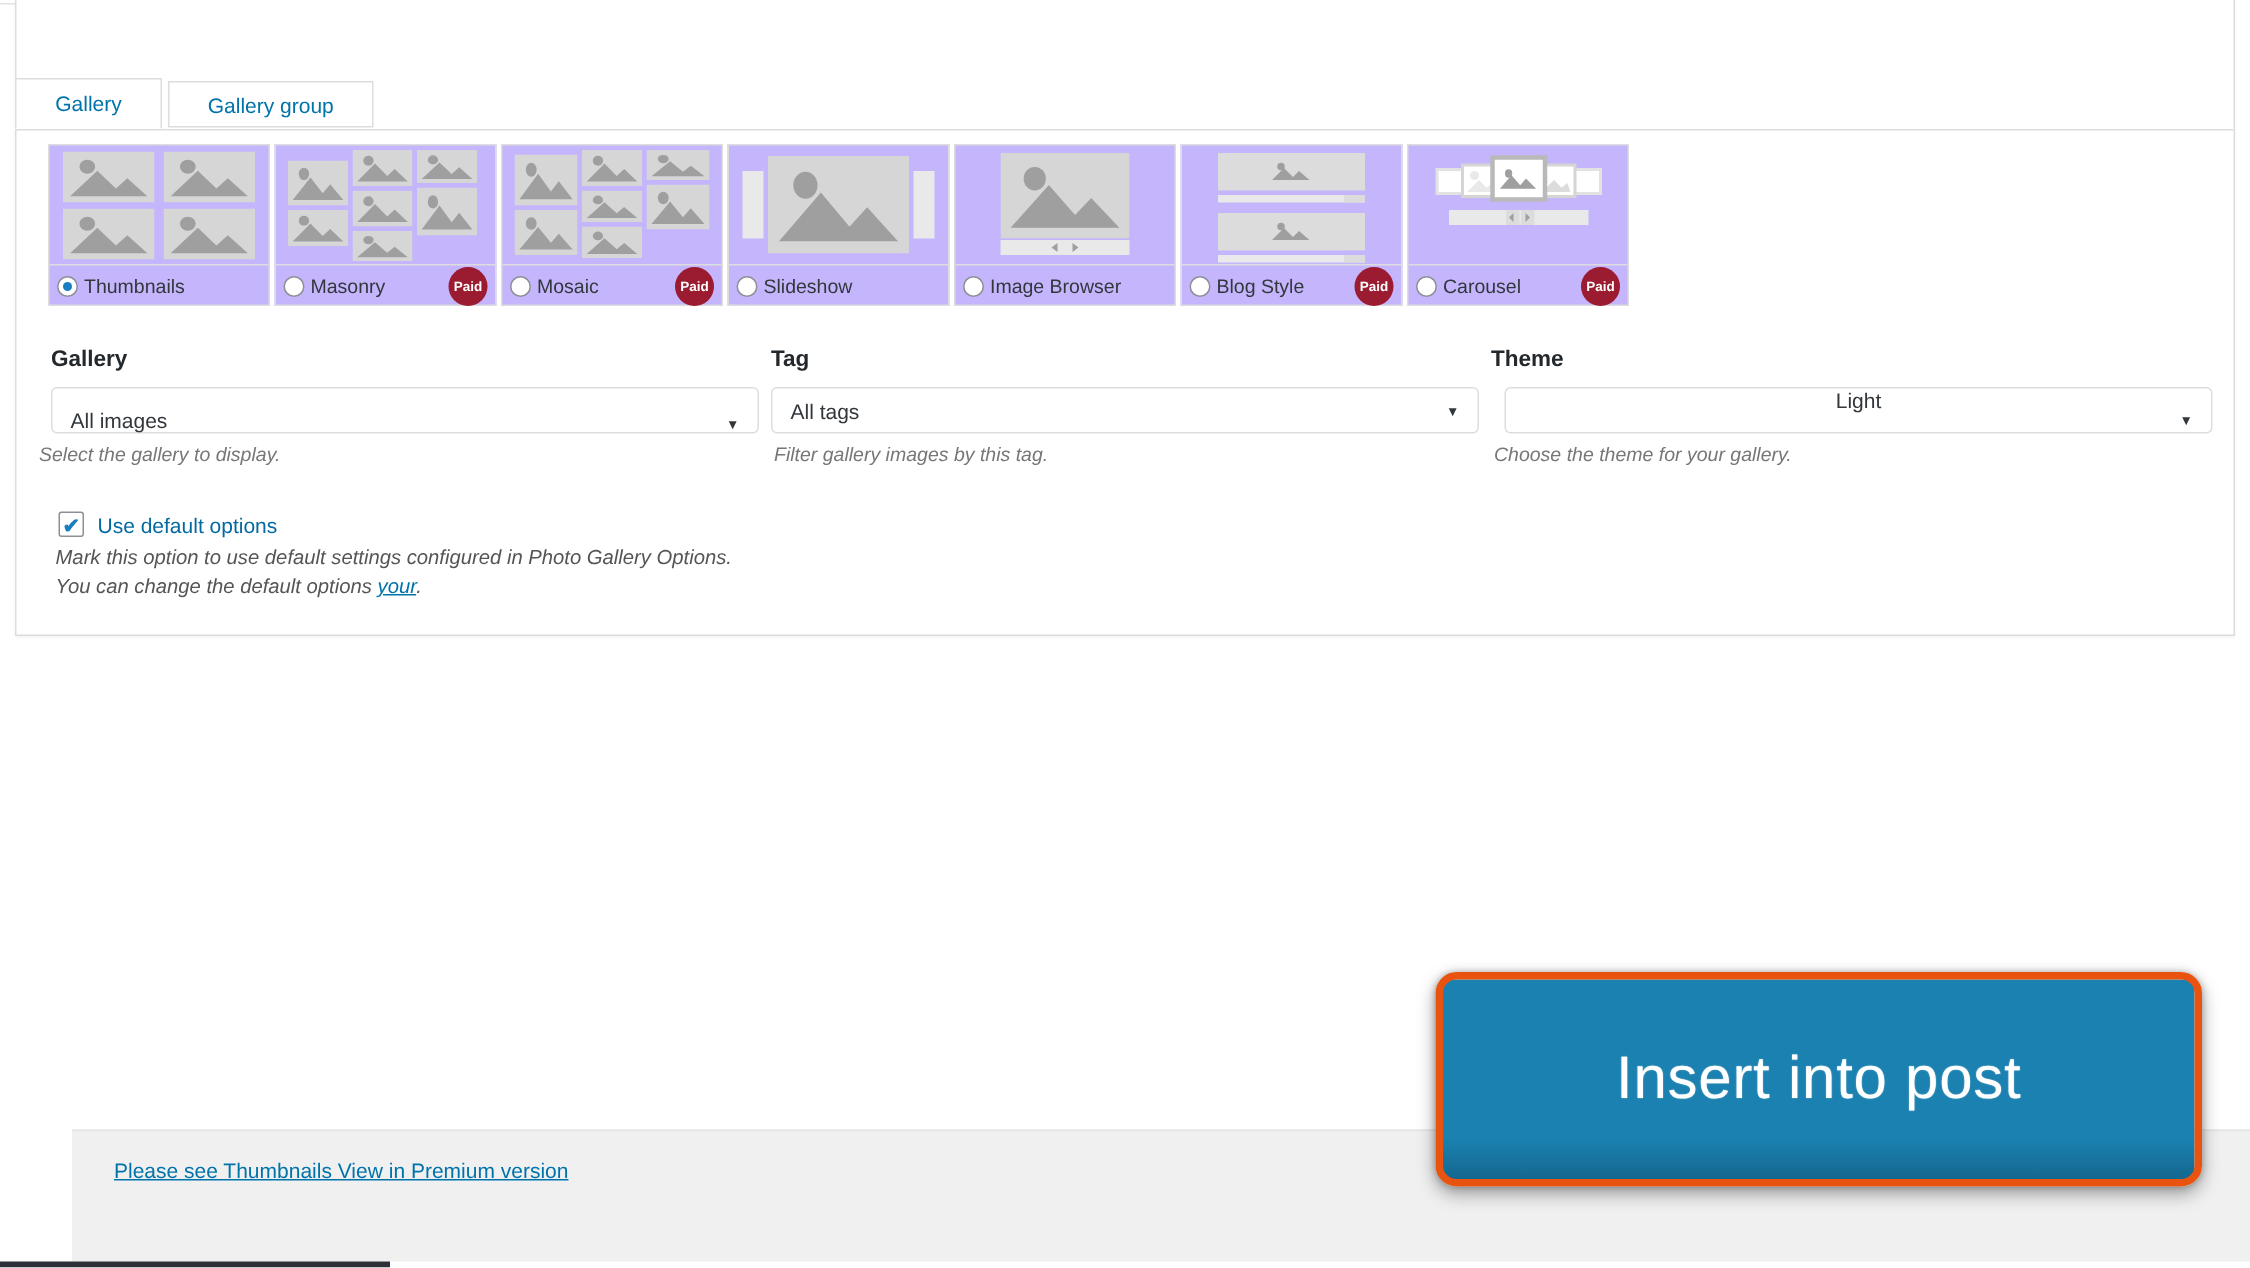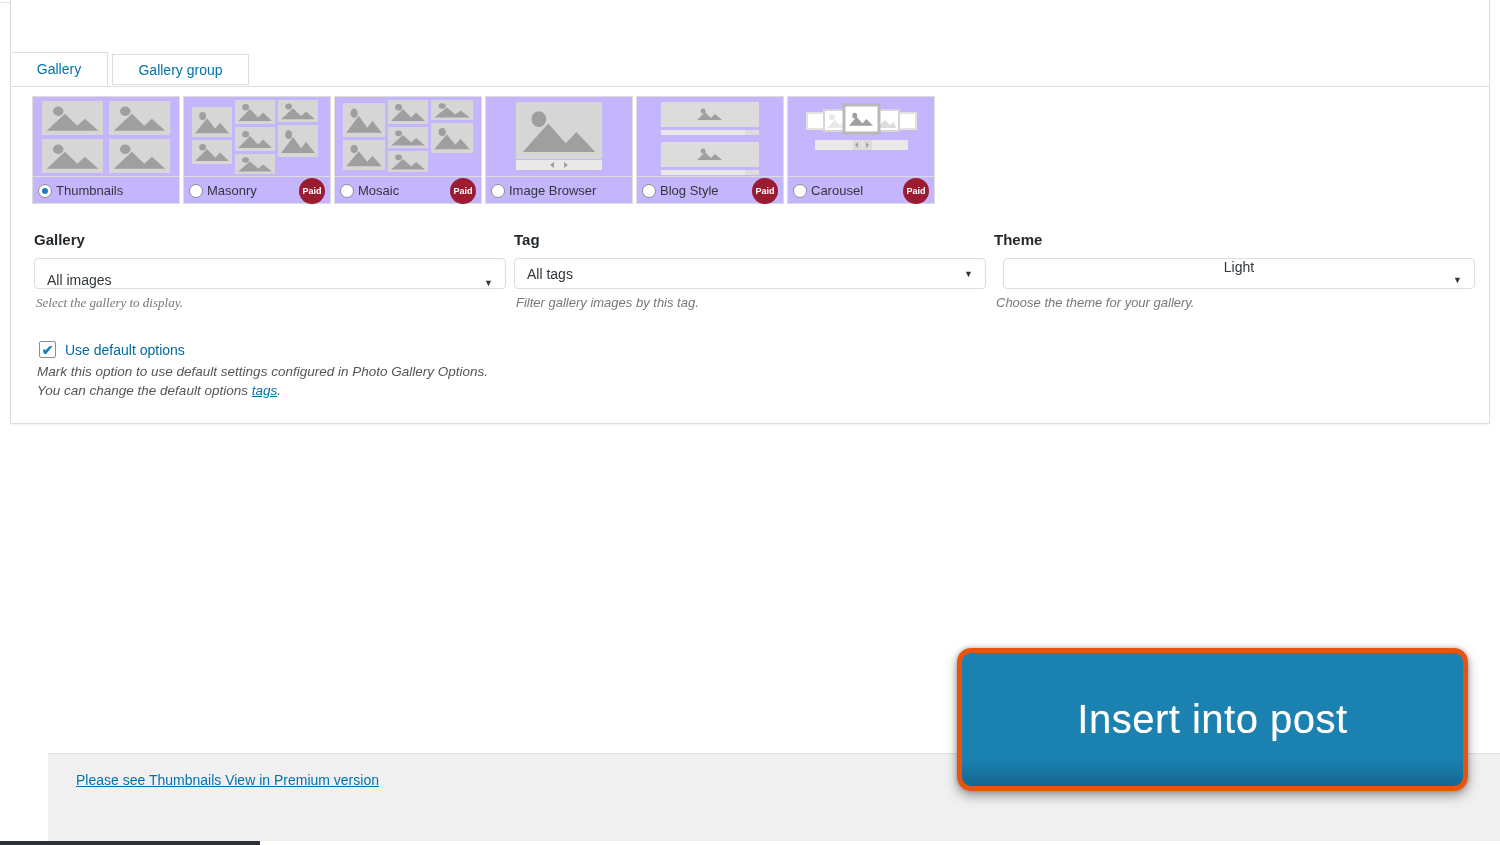--- a/index.html
+++ b/index.html
@@ -147,20 +147,33 @@
             <use href="#img-ph" x="96" y="26" width="42" height="30"></use>
           </svg>
         </div>
         <div class="card-label-row">
           <span class="radio"></span>
           <span class="card-label">Mosaic</span>
           <span class="paid-badge">Paid</span>
         </div>
       </div>
 
+      <div class="type-card">
+        <div class="preview">
+          <svg width="146" height="79" viewBox="0 0 146 79">
+            <rect class="lt" x="9" y="17" width="14" height="45"></rect>
+            <rect class="lt" x="123" y="17" width="14" height="45"></rect>
+            <use href="#img-ph" x="26" y="7" width="94" height="65"></use>
+          </svg>
+        </div>
+        <div class="card-label-row">
+          <span class="radio"></span>
+          <span class="card-label">Slideshow</span>
+        </div>
+      </div>
 
       <div class="type-card">
         <div class="preview">
           <svg width="146" height="79" viewBox="0 0 146 79">
             <use href="#img-ph" x="30" y="5" width="86" height="57"></use>
             <rect class="lt" x="30" y="63" width="86" height="10"></rect>
             <polygon class="ic" points="68,65 68,71 64,68"></polygon>
             <polygon class="ic" points="78,65 78,71 82,68"></polygon>
           </svg>
         </div>
@@ -227,30 +240,30 @@
     </div>
     <div class="select" style="left:503px; top:258px;">
       <span>All tags</span>
       <span class="caret">▼</span>
     </div>
     <div class="select" style="left:992px; top:258px;flex-direction:column;">
       <span>Light</span>
       <span class="caret">▼</span>
     </div>
 
-    <div class="field-caption" style="left:25px; top:295px;font-family:Liberation Serif, serif;">Select the gallery to display.</div>
+    <div class="field-caption" style="left:15px; top:295px;">Select the gallery to display.</div>
     <div class="field-caption" style="left:505px; top:295px;">Filter gallery images by this tag.</div>
     <div class="field-caption" style="left:985px; top:295px;">Choose the theme for your gallery.</div>
 
     <div class="checkbox-row">
       <span class="checkbox">✔</span>
       <span class="checkbox-label">Use default options</span>
     </div>
     <div class="note" style="top:364px;">Mark this option to use default settings configured in Photo Gallery Options.</div>
-    <div class="note" style="top:383px;"><span>You can change the default options </span><a class="link">tags</a><span>.</span></div>
+    <div class="note" style="top:383px;"><span>You can change the default options </span><a class="link">your</a><span>.</span></div>
   </div>
 
   <div class="footer">
     <a class="footer-link">Please see Thumbnails View in Premium version</a>
   </div>
 
   <div class="insert-wrap">
     <span class="insert-label">Insert into post</span>
   </div>
 

